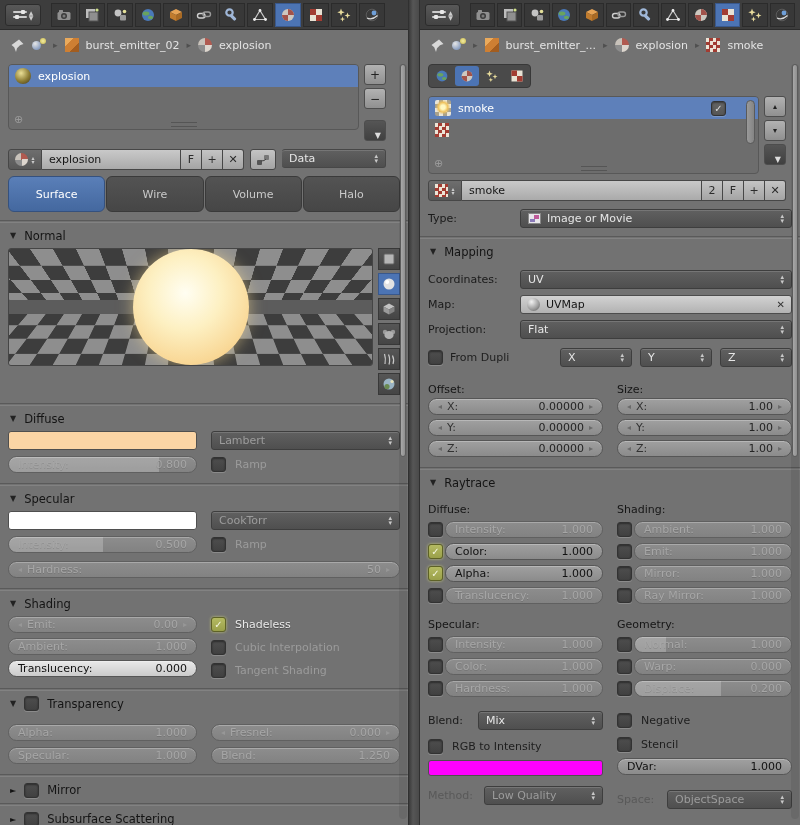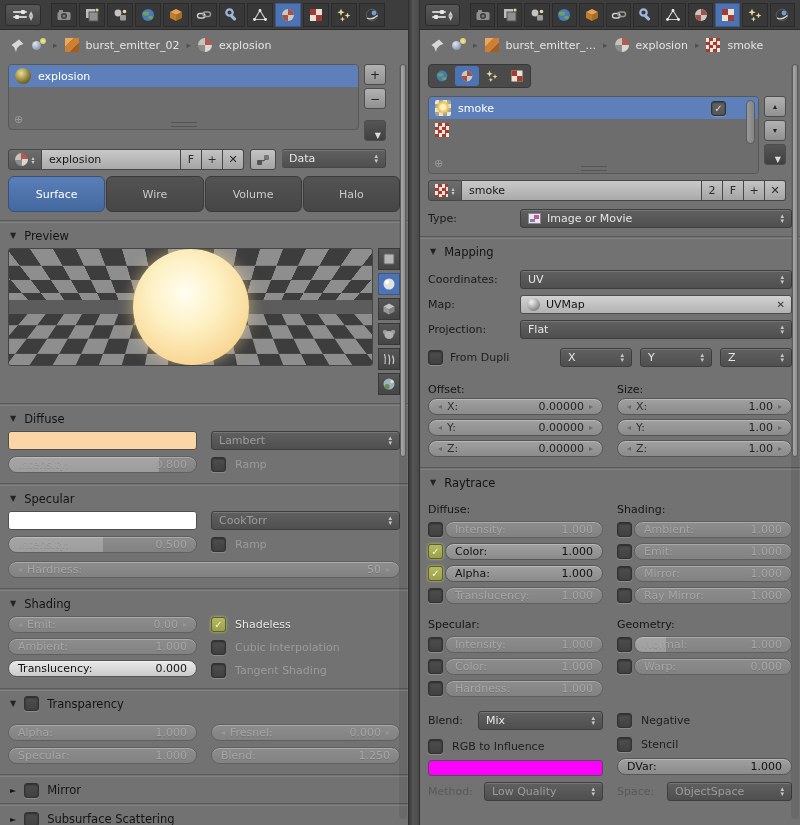--- a/index.html
+++ b/index.html
@@ -303,21 +303,21 @@
         <div class="tab sel">Surface</div>
         <div class="tab">Wire</div>
         <div class="tab">Volume</div>
         <div class="tab">Halo</div>
       </div>
     </div>
 
     <div class="sepline mt8"></div>
     <div class="phead">
       <span class="tri">▼</span>
-      <span>Preview</span>
+      <span>Normal</span>
     </div>
     <div class="content">
       <div class="prevrow">
         <div class="preview">
           <div class="half top"></div>
           <div class="half bot"></div>
           <div class="psphere"></div>
         </div>
         <div class="sidecol" style="width:22px">
           <div class="pbtn">
@@ -952,38 +952,46 @@
                 <span class="fill" style="width:20%"></span>
               </div>
           </div>
           <div class="inf-row">
             <span class="cb"></span>
             <div class="sl dis">
                 <span class="lab">Warp:</span>
                 <span class="val">0.000</span>
               </div>
           </div>
+          <div class="inf-row">
+            <span class="cb"></span>
+            <div class="sl dis">
+                <span class="lab">Displace:</span>
+                <span class="val">0.200</span>
+                <span class="fill" style="width:55%"></span>
+              </div>
+          </div>
         </div>
       </div>
 
       <div class="row2" style="margin-top:14px">
         <div class="col">
           <div class="frow" style="margin-top:0">
             <span class="flabel" style="width:50px">Blend:</span>
             <div class="dd fctl">
               <span>Mix</span>
               <span class="arr">
                   <i>▴</i>
                   <i>▾</i>
                 </span>
             </div>
           </div>
           <div class="inf-row" style="margin-top:9px">
             <span class="cb"></span>
-            <span class="cbl">RGB to Influence</span>
+            <span class="cbl">RGB to Intensity</span>
           </div>
           <div class="swatch sw-magenta mt6" style="height:16px"></div>
         </div>
         <div class="col">
           <div class="inf-row" style="margin-top:2px">
             <span class="cb"></span>
             <span class="cbl">Negative</span>
           </div>
           <div class="inf-row" style="margin-top:9px">
             <span class="cb"></span>
@@ -1000,21 +1008,21 @@
         <div class="col frow" style="margin-top:0">
           <span class="flabel dimlab" style="width:56px">Method:</span>
           <div class="dd dim fctl">
             <span>Low Quality</span>
             <span class="arr">
                 <i>▴</i>
                 <i>▾</i>
               </span>
           </div>
         </div>
-        <div class="col frow" style="margin-top:0">
+        <div class="col frow" style="margin-top:8px">
           <span class="flabel dimlab" style="width:50px">Space:</span>
           <div class="dd dim fctl">
             <span>ObjectSpace</span>
             <span class="arr">
                 <i>▴</i>
                 <i>▾</i>
               </span>
           </div>
         </div>
       </div>

